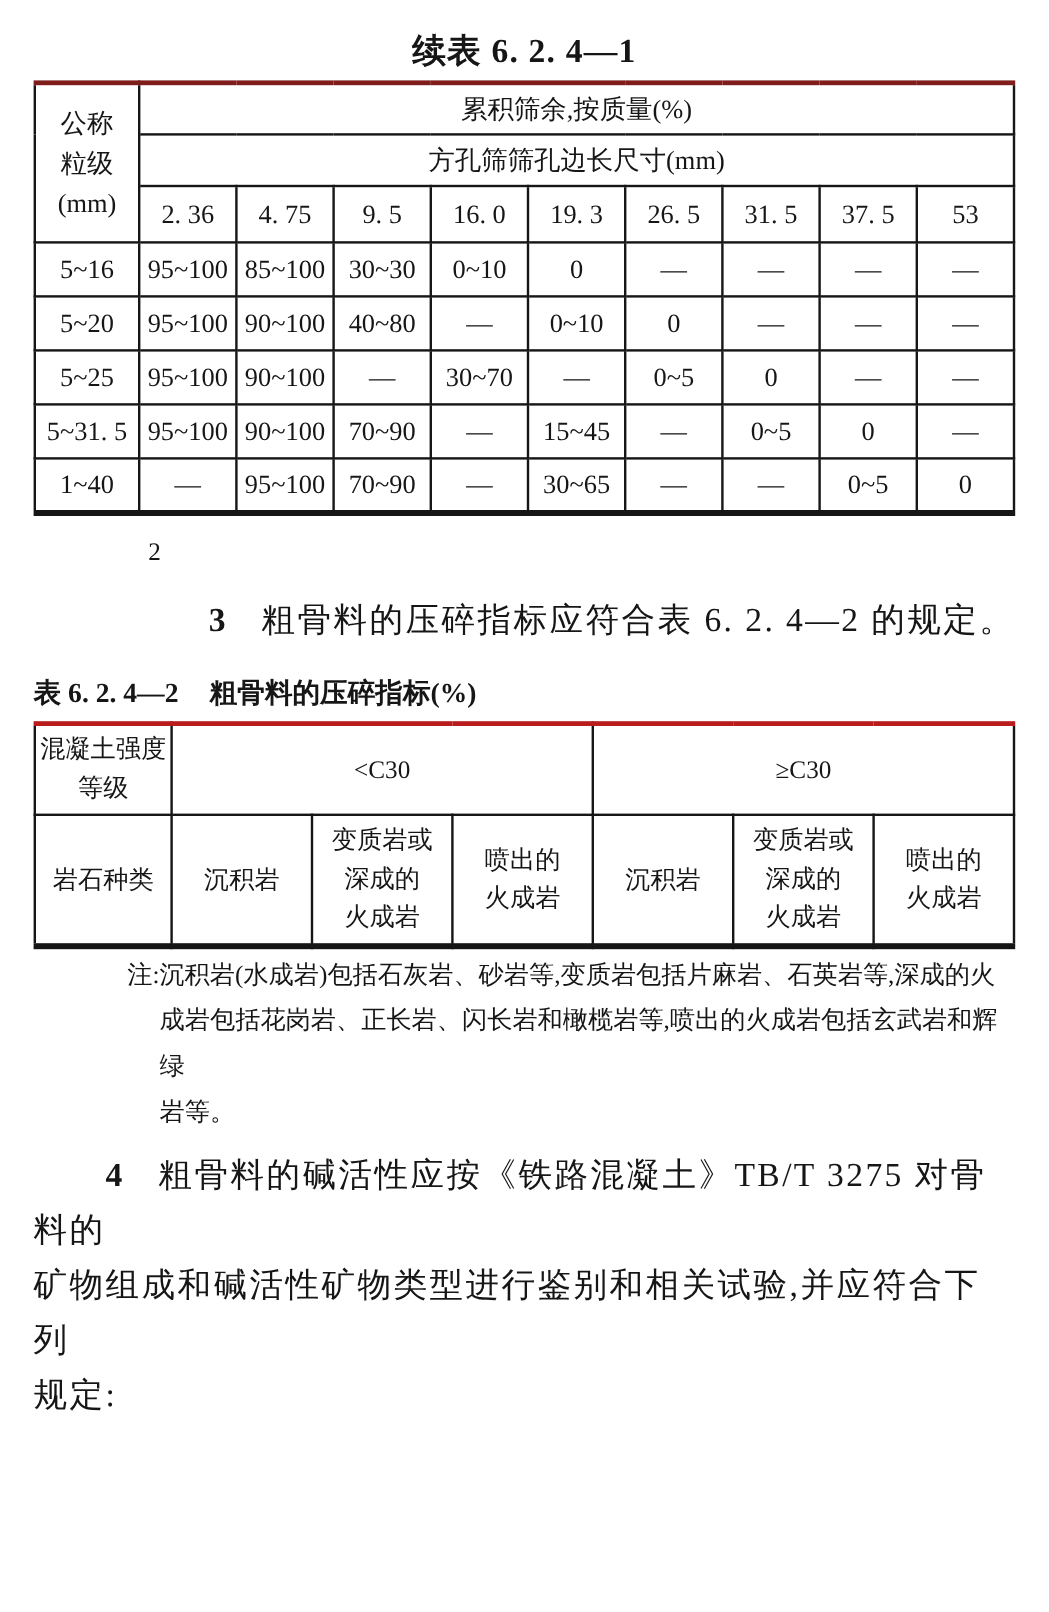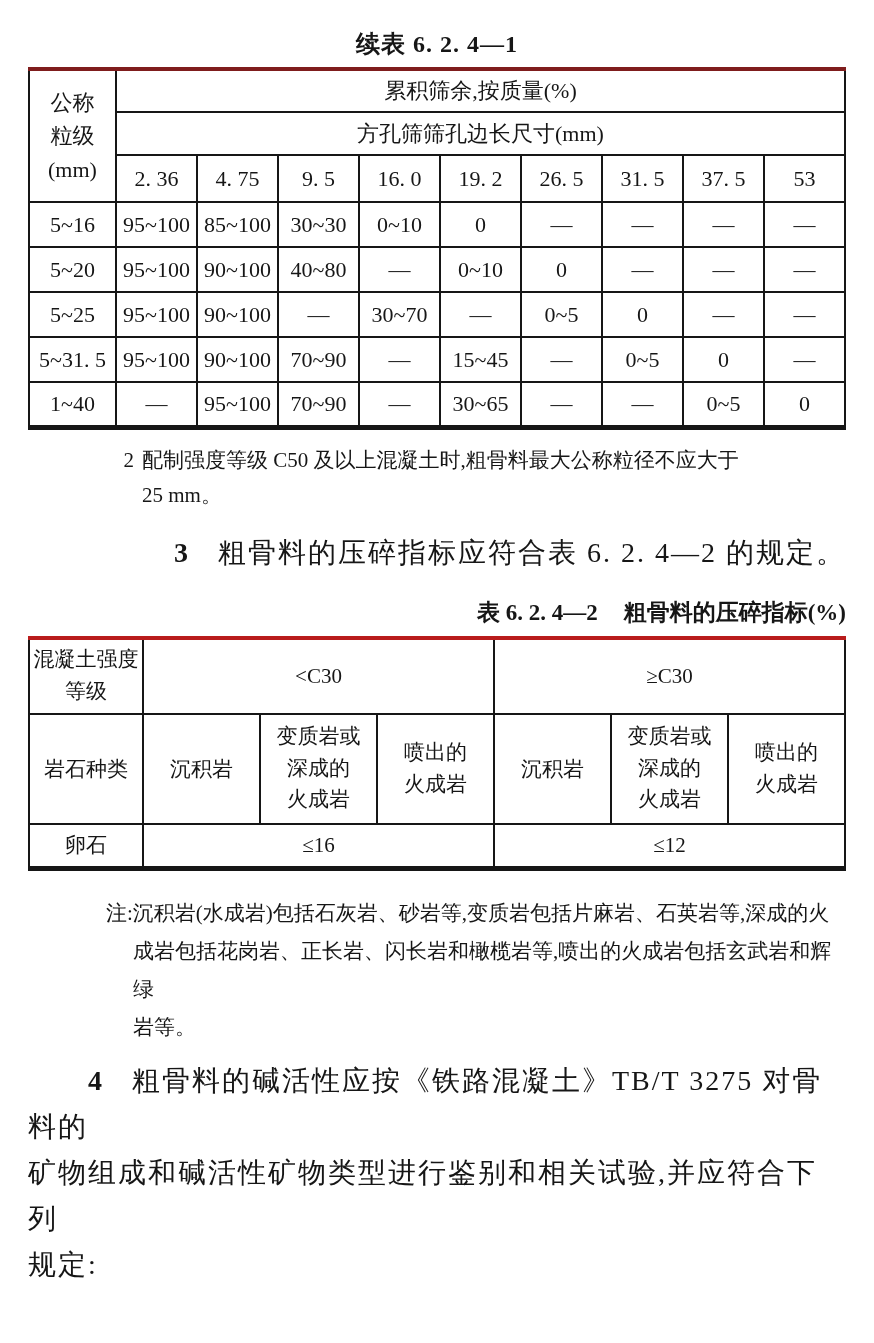--- a/index.html
+++ b/index.html
@@ -4,21 +4,21 @@
 <style>
   html,body{margin:0;padding:0;}
   body{
     width:874px;height:1343px;box-sizing:border-box;
     padding:26px 28px 0 28px;
     background:#ffffff;color:#161616;
     font-family:"Liberation Serif","DejaVu Serif",serif;
     overflow:hidden;
   }
   .doc-title{
-    text-align:center;font-size:24px;font-weight:bold;
+    text-align:center;font-size:28px;font-weight:bold;
     letter-spacing:1px;line-height:28px;margin:4px 0 0 0;
   }
   table{border-collapse:collapse;table-layout:fixed;width:818px;}
   td{
     border:2px solid #161616;text-align:center;vertical-align:middle;
     padding:0;font-size:22px;overflow:hidden;
   }
   .t1{margin-top:9px;border-top:4px solid #7f1d1d;border-bottom:5px solid #161616;}
   .t2{margin-top:8px;border-top:4px solid #b91c1c;border-bottom:5px solid #161616;}
   .t2 td{font-size:21px;}
@@ -28,24 +28,24 @@
   .notes{margin-top:13px;font-size:21px;line-height:35px;}
   .note-row{display:flex;}
   .note-row + .note-row{margin-top:12px;}
   .note-label{flex:none;width:114px;text-align:right;padding-right:8px;box-sizing:border-box;}
   .note-body{flex:1;white-space:pre-line;}
   .clause{font-size:28px;line-height:46px;margin:0;letter-spacing:2px;}
   .clause .num{font-weight:bold;margin-right:30px;letter-spacing:0;}
   .clause .body{white-space:pre-line;}
   .c3{margin-top:17px;text-indent:54px;text-align:right;}
   .c4{margin-top:12px;text-indent:60px;}
-  .t2-title{margin-top:21px;text-align:right;font-size:23px;font-weight:bold;margin-bottom:0;}
+  .t2-title{margin-top:21px;text-align:left;font-size:23px;font-weight:bold;margin-bottom:0;}
   .t2-title .tnum{margin-right:26px;}
   .tbl-note{
-    margin-top:23px;font-size:21px;line-height:38px;
+    margin-top:2px;font-size:21px;line-height:38px;
     padding-left:105px;text-indent:-27px;white-space:pre-line;
   }
 </style>
 </head>
 <body>
 
 <h2 class="doc-title">续表 6. 2. 4—1</h2>
 
 <table class="t1">
   <colgroup>
@@ -68,21 +68,21 @@
     <td colspan="9">累积筛余,按质量(%)</td>
   </tr>
   <tr class="r43">
     <td colspan="9">方孔筛筛孔边长尺寸(mm)</td>
   </tr>
   <tr class="r47">
     <td>2. 36</td>
     <td>4. 75</td>
     <td>9. 5</td>
     <td>16. 0</td>
-    <td>19. 2</td>
+    <td>19. 3</td>
     <td>26. 5</td>
     <td>31. 5</td>
     <td>37. 5</td>
     <td>53</td>
   </tr>
   <tr class="r45">
     <td>5~16</td>
     <td>95~100</td>
     <td>85~100</td>
     <td>30~30</td>
@@ -140,22 +140,20 @@
     <td>—</td>
     <td>0~5</td>
     <td>0</td>
   </tr>
 </tbody>
   </table>
 
 <div class="notes">
   <div class="note-row">
     <div class="note-label">2</div>
-    <div class="note-body">配制强度等级 C50 及以上混凝土时,粗骨料最大公称粒径不应大于
-25 mm。</div>
   </div>
 </div>
 
 <p class="clause c3">
   <span class="num">3</span><span class="body">粗骨料的压碎指标应符合表 6. 2. 4—2 的规定。</span>
 </p>
 
 <h3 class="t2-title">
   <span class="tnum">表 6. 2. 4—2</span><span>粗骨料的压碎指标(%)</span>
 </h3>
@@ -185,25 +183,20 @@
 火成岩</td>
     <td class="ml">喷出的
 火成岩</td>
     <td>沉积岩</td>
     <td class="ml">变质岩或
 深成的
 火成岩</td>
     <td class="ml">喷出的
 火成岩</td>
   </tr>
-  <tr class="r45">
-    <td>卵石</td>
-    <td colspan="3">≤16</td>
-    <td colspan="3">≤12</td>
-  </tr>
 </tbody>
   </table>
 
 <div class="tbl-note">注:沉积岩(水成岩)包括石灰岩、砂岩等,变质岩包括片麻岩、石英岩等,深成的火
 成岩包括花岗岩、正长岩、闪长岩和橄榄岩等,喷出的火成岩包括玄武岩和辉绿
 岩等。</div>
 
 <p class="clause c4">
   <span class="num">4</span><span class="body">粗骨料的碱活性应按《铁路混凝土》TB/T 3275 对骨料的
 矿物组成和碱活性矿物类型进行鉴别和相关试验,并应符合下列

